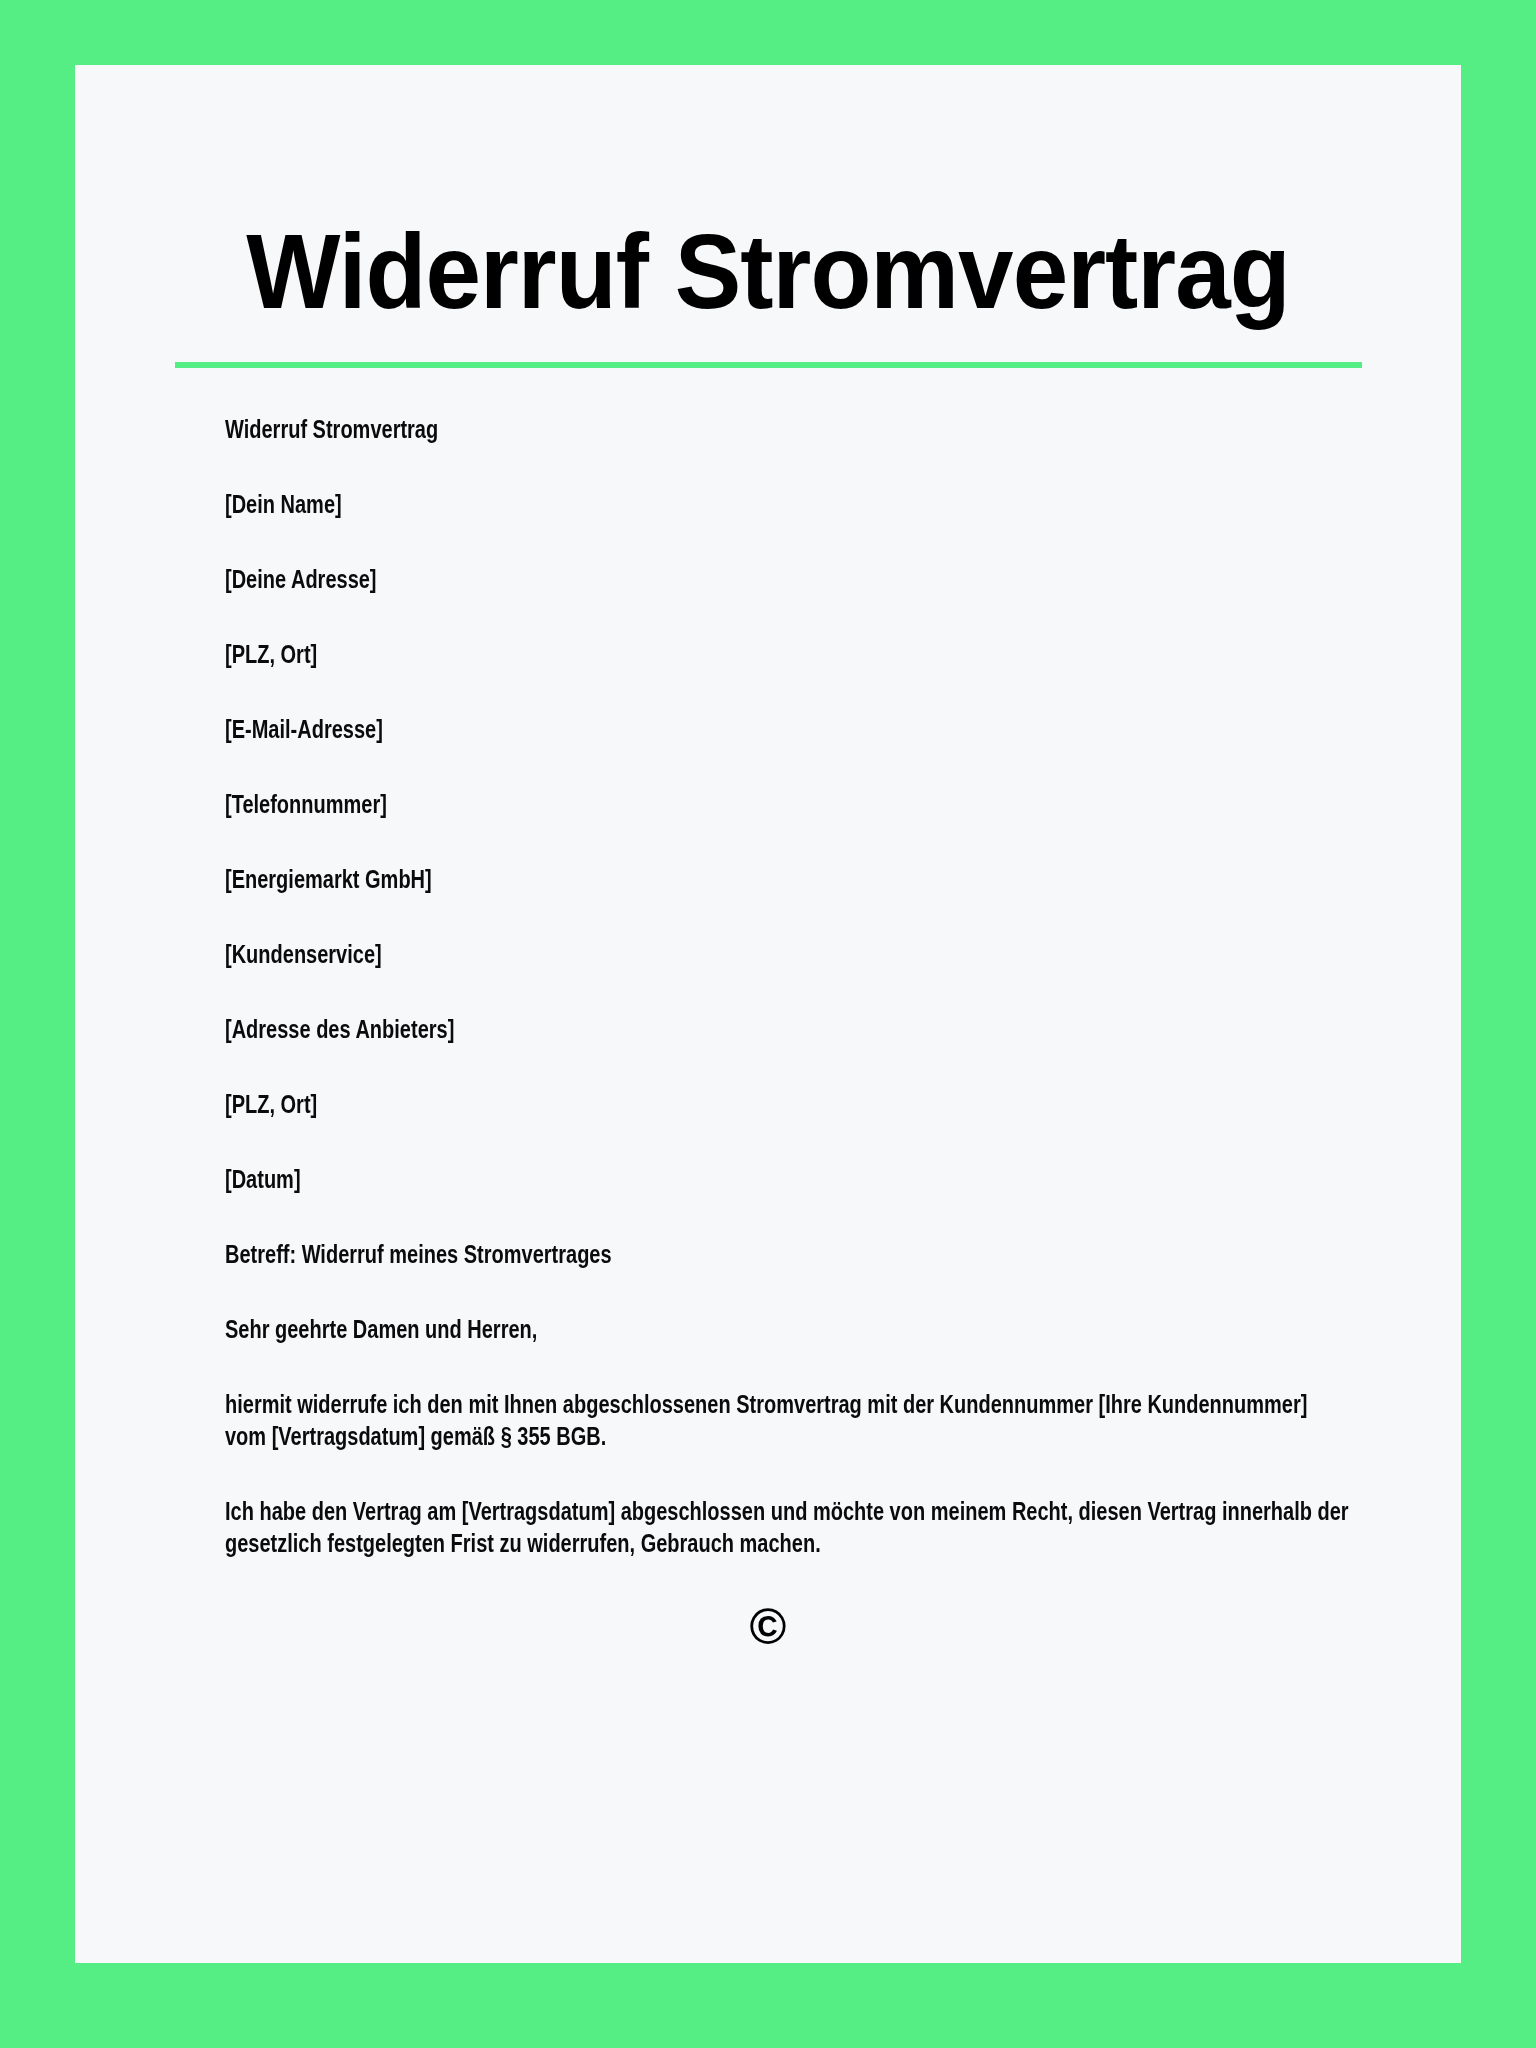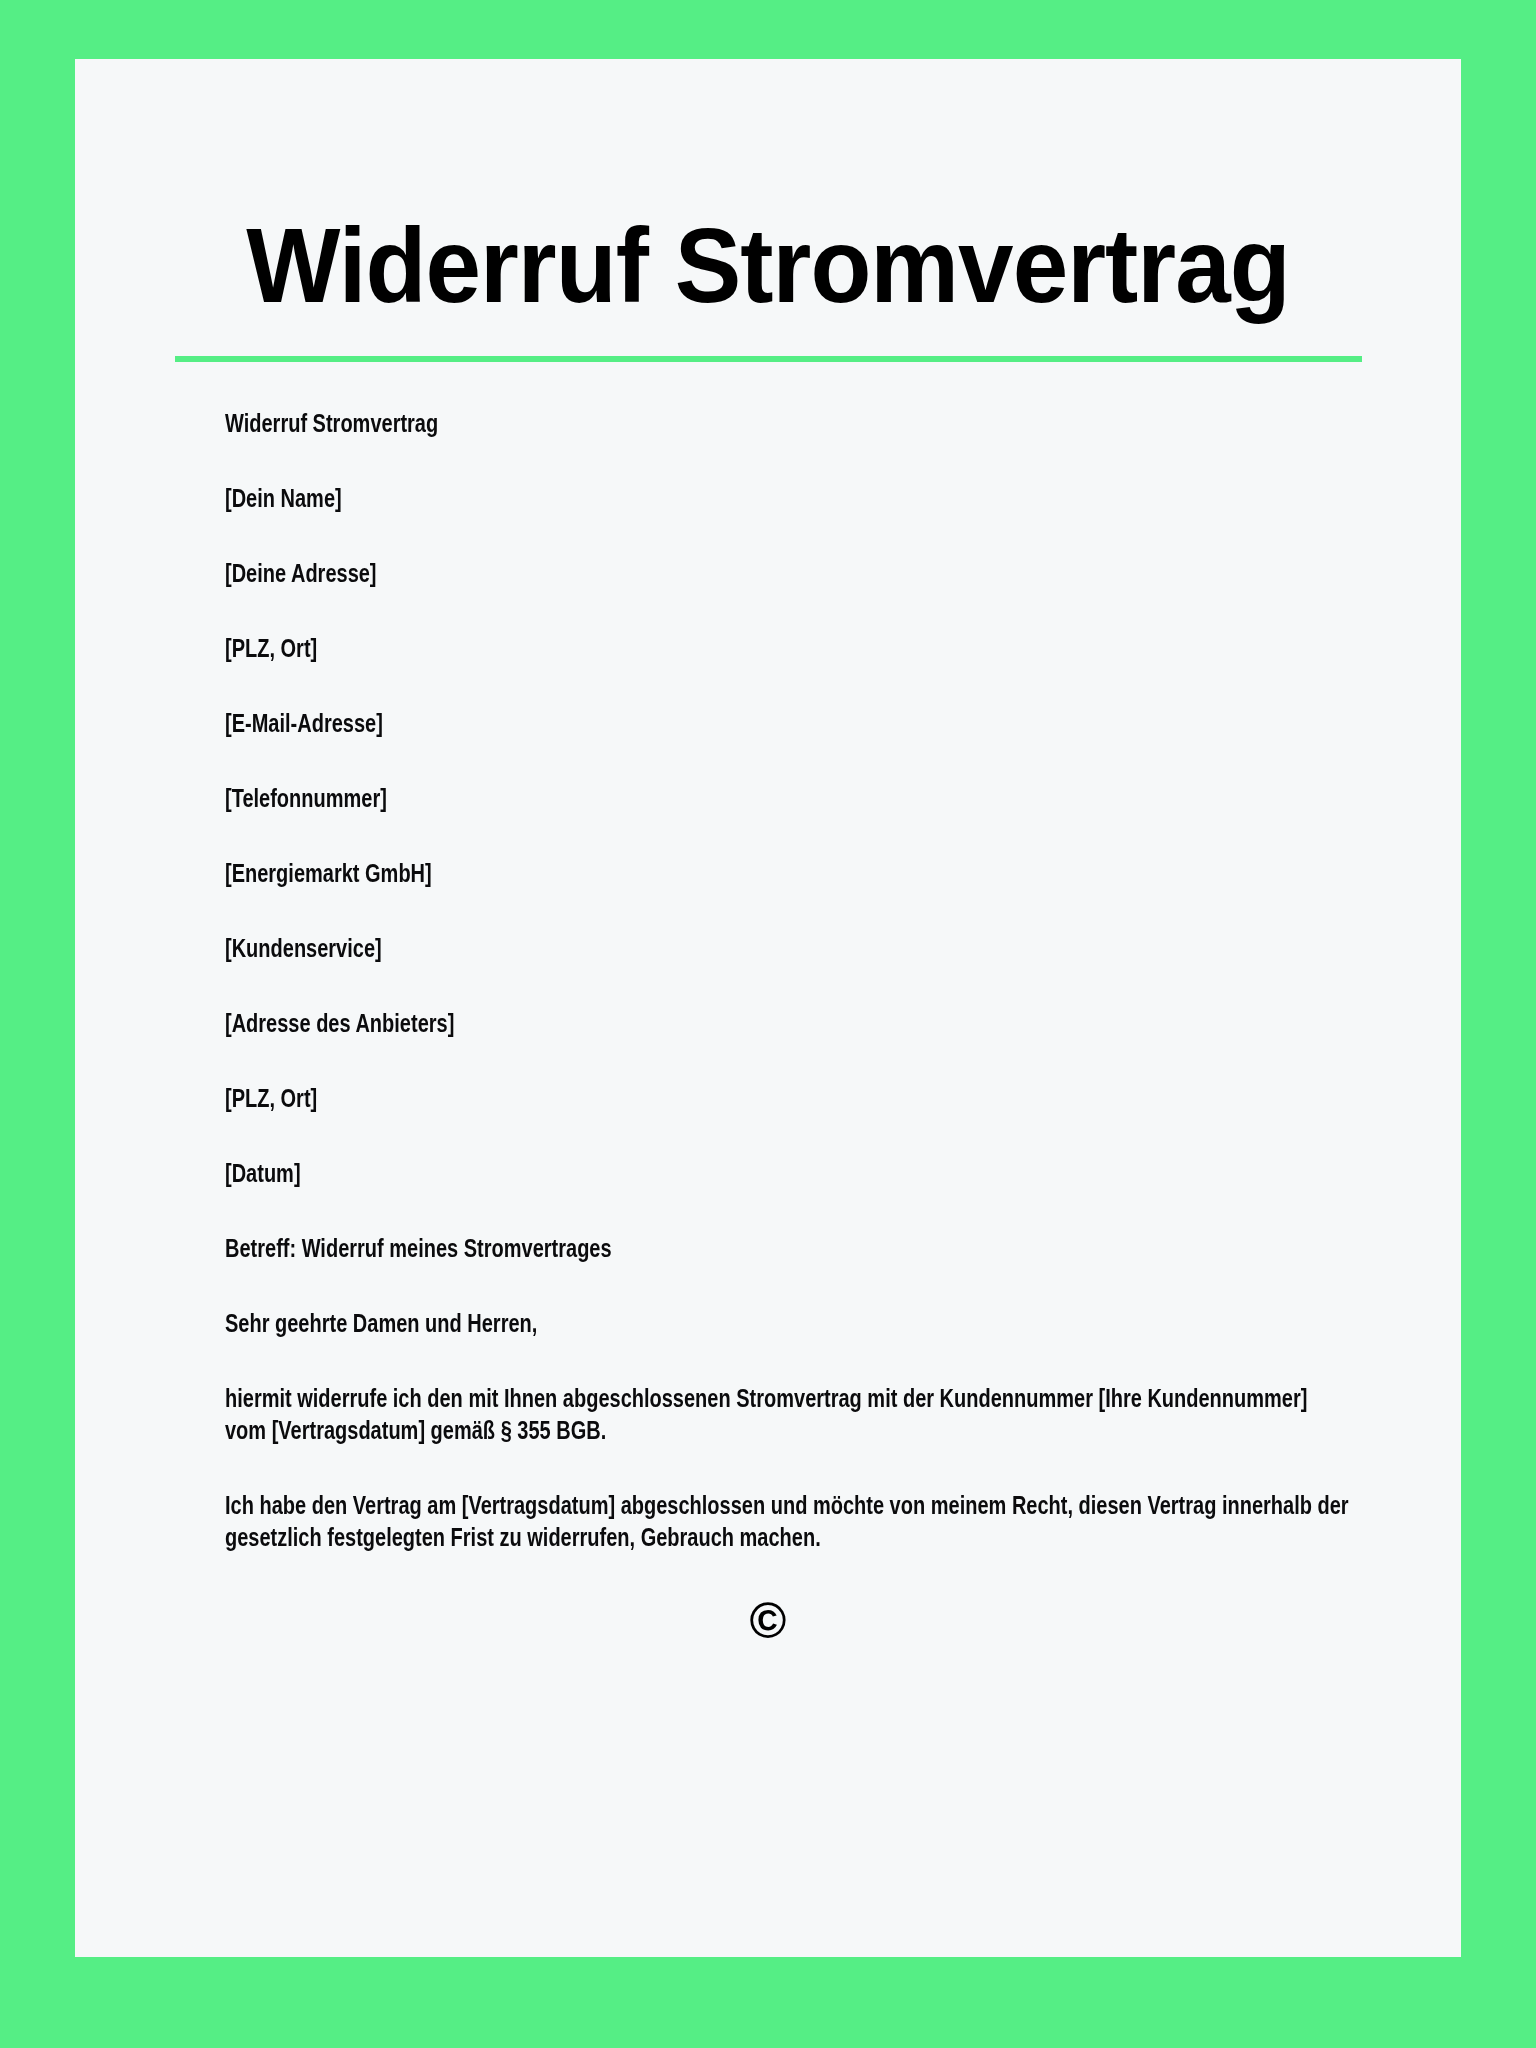--- a/index.html
+++ b/index.html
@@ -14,21 +14,21 @@
     width: 1536px;
     height: 2048px;
     background: var(--bg);
     overflow: hidden;
     position: relative;
     font-family: "Liberation Sans", "DejaVu Sans", sans-serif;
   }
   .paper {
     position: absolute;
     left: 75px;
-    top: 59px;
+    top: 65px;
     width: 1386px;
     height: 1898px;
     background: var(--paper);
   }
   .doc-title {
     margin: 154px 0 0 0;
     font-size: 105px;
     line-height: 105px;
     font-weight: 700;
     color: #000;

